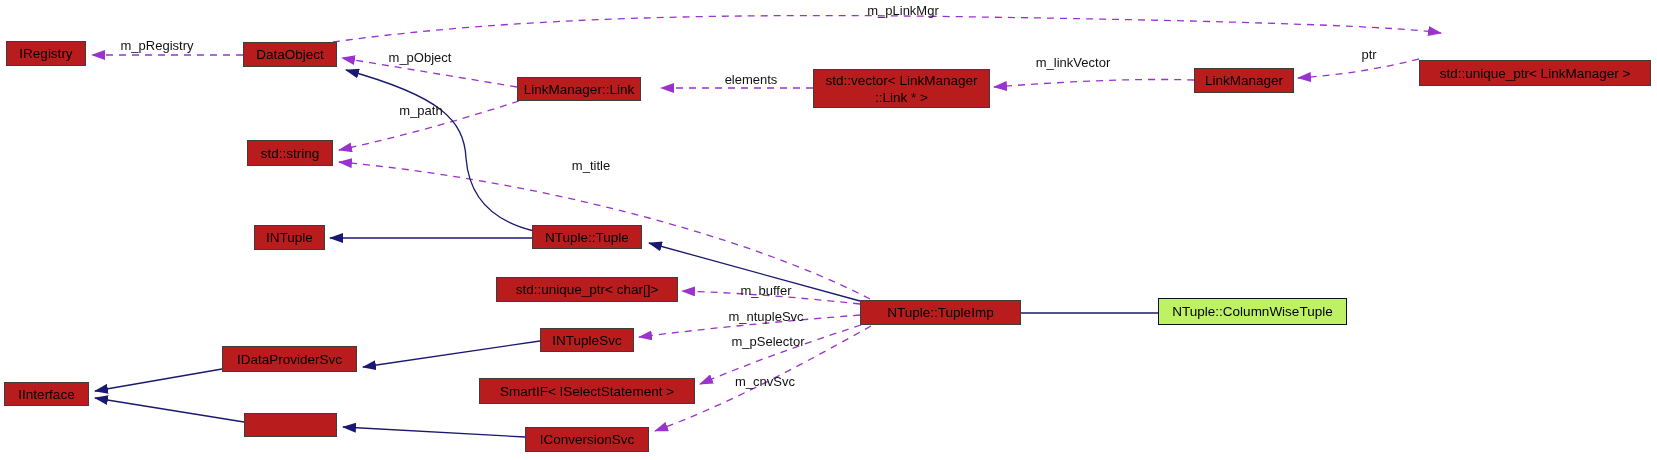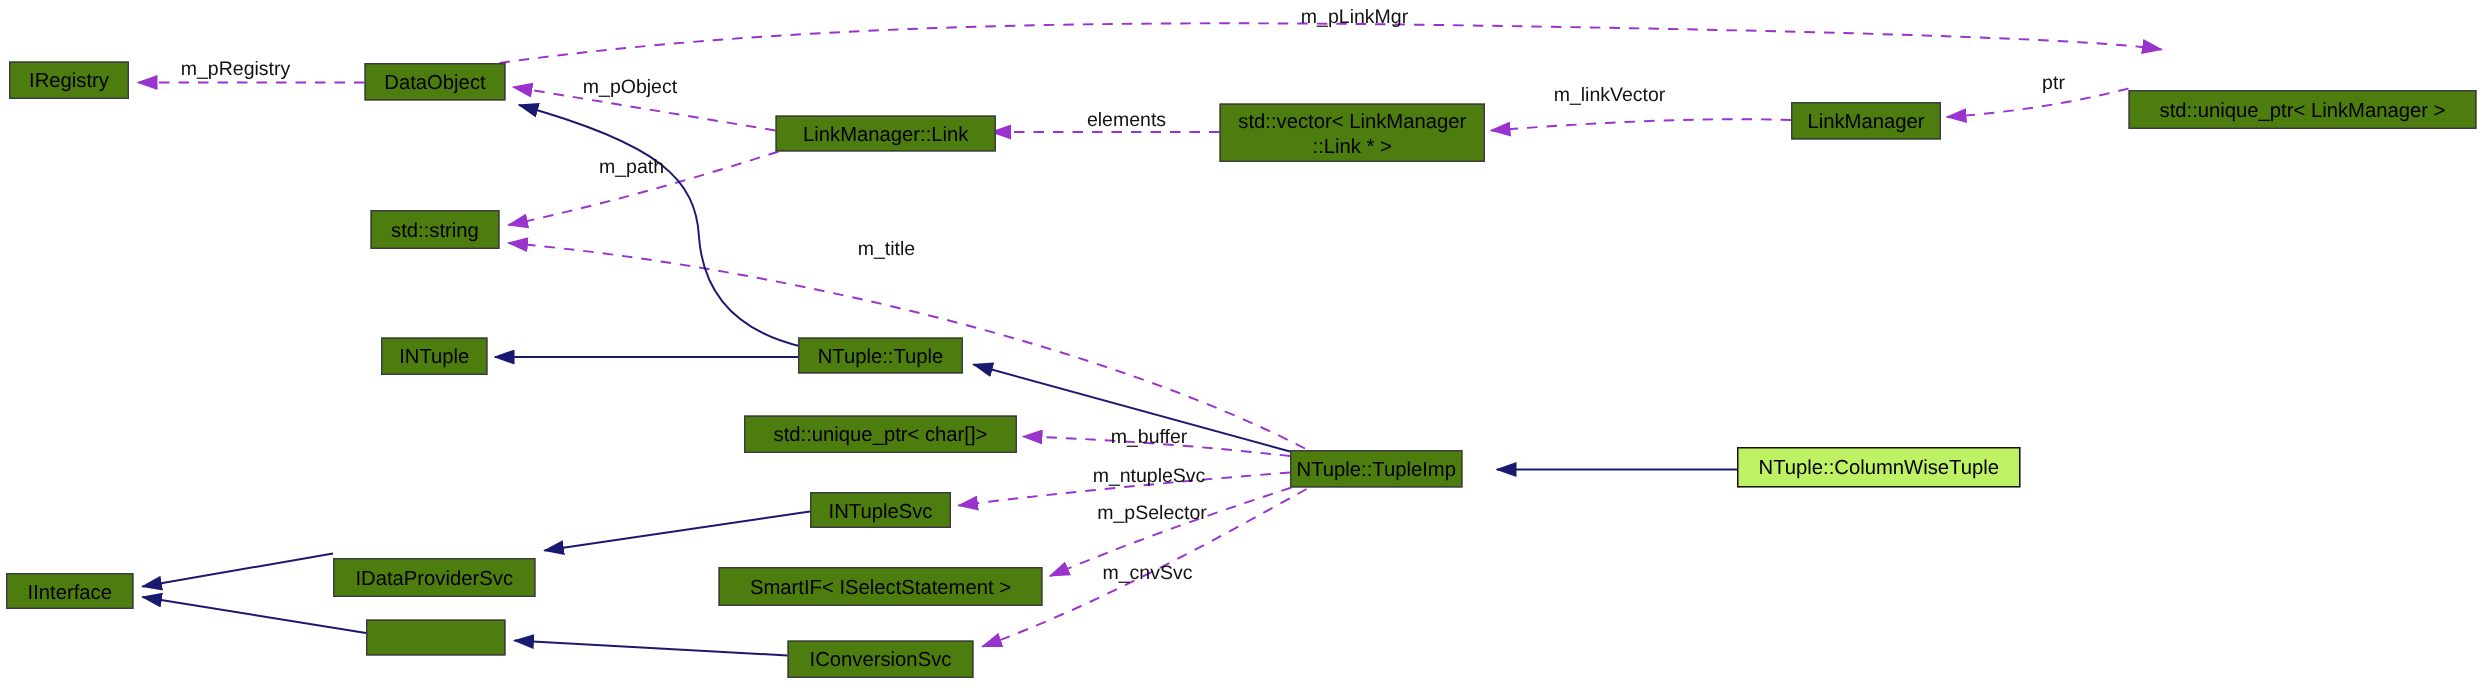--- a/index.html
+++ b/index.html
@@ -8,21 +8,21 @@
     width:1657px;height:460px;
     font-family:"Liberation Sans", sans-serif;
     overflow:hidden;
     background:#ffffff;
   }
   #edges{position:absolute;left:0;top:0;width:1657px;height:460px;}
   .node{
     position:absolute;
     box-sizing:border-box;
     display:flex;align-items:center;justify-content:center;
-    background:#4d7c0f;
+    background:#b91c1c;
     border:1.4px solid #3d3d3d;
     font-size:13.5px;color:#000;
     white-space:nowrap;
     cursor:pointer;
     z-index:2;
   }
   .node.highlight{
     background:#bef264;
     border:1.7px solid #111111;
     cursor:default;
@@ -84,33 +84,33 @@
   <div class="edge-label" style="left:751px;top:72px;">elements</div>
   <div class="edge-label" style="left:1073px;top:55px;">m_linkVector</div>
   <div class="edge-label" style="left:1369px;top:47px;">ptr</div>
   <div class="edge-label" style="left:766px;top:283px;">m_buffer</div>
   <div class="edge-label" style="left:766px;top:309px;">m_ntupleSvc</div>
   <div class="edge-label" style="left:768px;top:334px;">m_pSelector</div>
   <div class="edge-label" style="left:765px;top:374px;">m_cnvSvc</div>
 
   <div class="node" style="left:6px;top:41px;width:80px;height:25px;">IRegistry</div>
   <div class="node" style="left:243px;top:42px;width:94px;height:25px;">DataObject</div>
-  <div class="node" style="left:517px;top:77px;width:147px;height:24px;text-align:right;">LinkManager::Link</div>
+  <div class="node" style="left:517px;top:77px;width:124px;height:24px;text-align:right;">LinkManager::Link</div>
   <div class="node multiline" style="left:813px;top:69px;width:177px;height:39px;">
     <span>std::vector&lt; LinkManager</span>
     <span>::Link * &gt;</span>
   </div>
   <div class="node" style="left:1194px;top:68px;width:100px;height:25px;">LinkManager</div>
   <div class="node" style="left:1419px;top:36px;width:232px;height:26px;margin-top:24px;">std::unique_ptr&lt; LinkManager &gt;</div>
   <div class="node" style="left:247px;top:140px;width:86px;height:26px;">std::string</div>
   <div class="node" style="left:254px;top:225px;width:71px;height:25px;">INTuple</div>
   <div class="node" style="left:532px;top:225px;width:110px;height:24px;">NTuple::Tuple</div>
   <div class="node" style="left:496px;top:277px;width:182px;height:25px;">std::unique_ptr&lt; char[]&gt;</div>
   <div class="node" style="left:540px;top:328px;width:94px;height:24px;">INTupleSvc</div>
   <div class="node" style="left:479px;top:378px;width:216px;height:26px;">SmartIF&lt; ISelectStatement &gt;</div>
   <div class="node" style="left:525px;top:427px;width:124px;height:25px;">IConversionSvc</div>
   <div class="node" style="left:4px;top:382px;width:85px;height:24px;">IInterface</div>
-  <div class="node" style="left:222px;top:372px;width:135px;height:26px;">IDataProviderSvc</div>
+  <div class="node" style="left:222px;top:346px;width:135px;height:26px;">IDataProviderSvc</div>
   <div class="node" style="left:244px;top:413px;width:93px;height:24px;"></div>
-  <div class="node" style="left:860px;top:300px;width:115px;height:25px;">NTuple::TupleImp</div>
+  <div class="node" style="left:860px;top:300px;width:161px;height:25px;">NTuple::TupleImp</div>
   <div class="node highlight" style="left:1158px;top:298px;width:189px;height:27px;">NTuple::ColumnWiseTuple</div>
 
 </div>
 
 </body></html>

